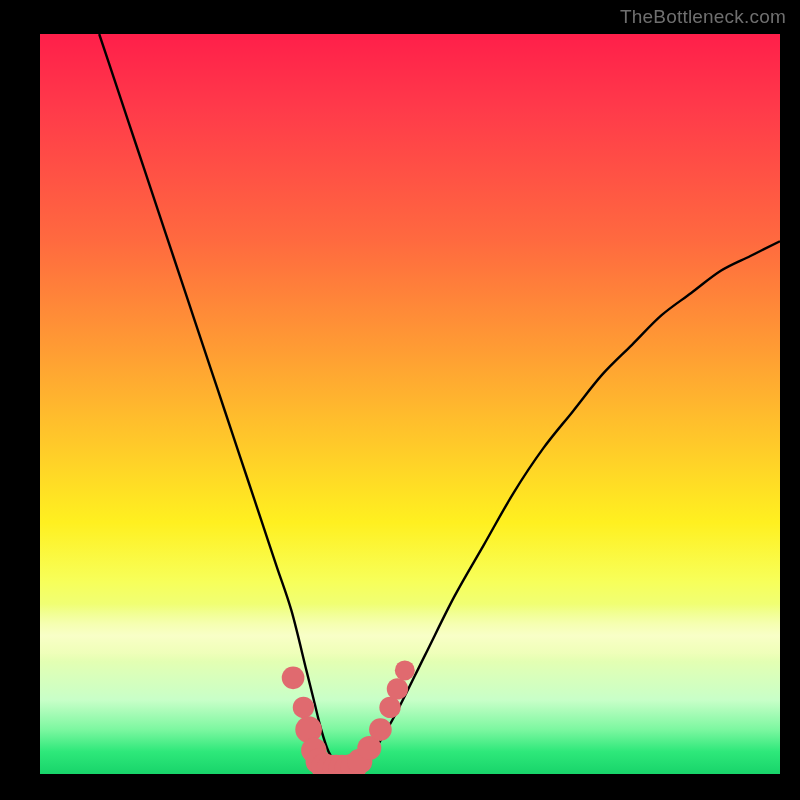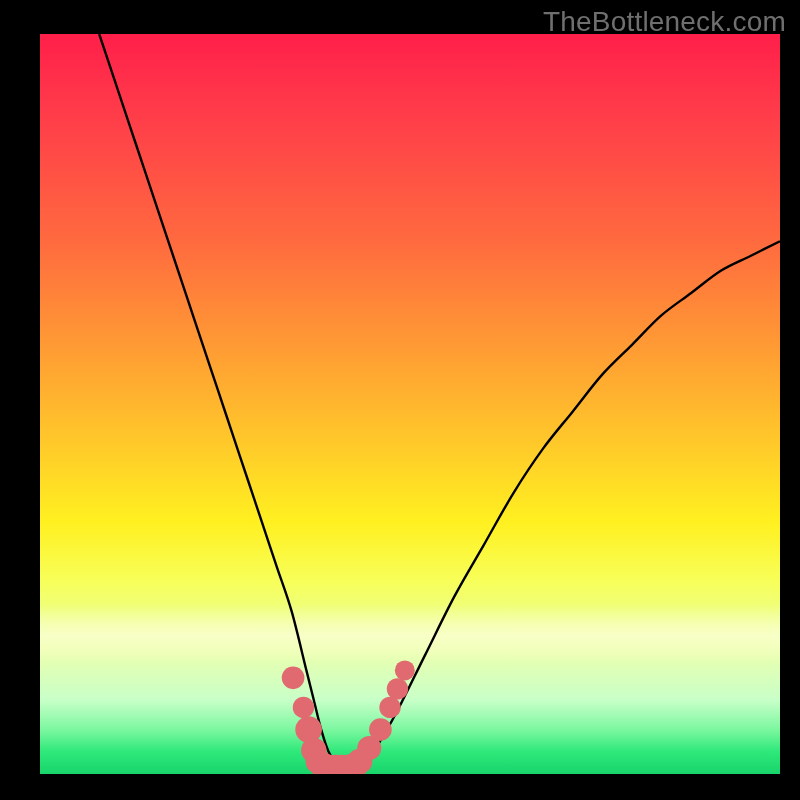--- a/index.html
+++ b/index.html
@@ -62,21 +62,21 @@
     left: 40px;
     top: 34px;
     width: 740px;
     height: 740px;
   }
   .watermark {
     position: absolute;
     top: 6px;
     right: 14px;
     color: #6f6f6f;
-    font-size: 28px;
+    font-size: 19px;
     letter-spacing: 0.2px;
   }
 </style>
 </head>
 <body>
 
 <div class="frame">
   <div class="plot-area"></div>
   <div class="pale-band"></div>
 

